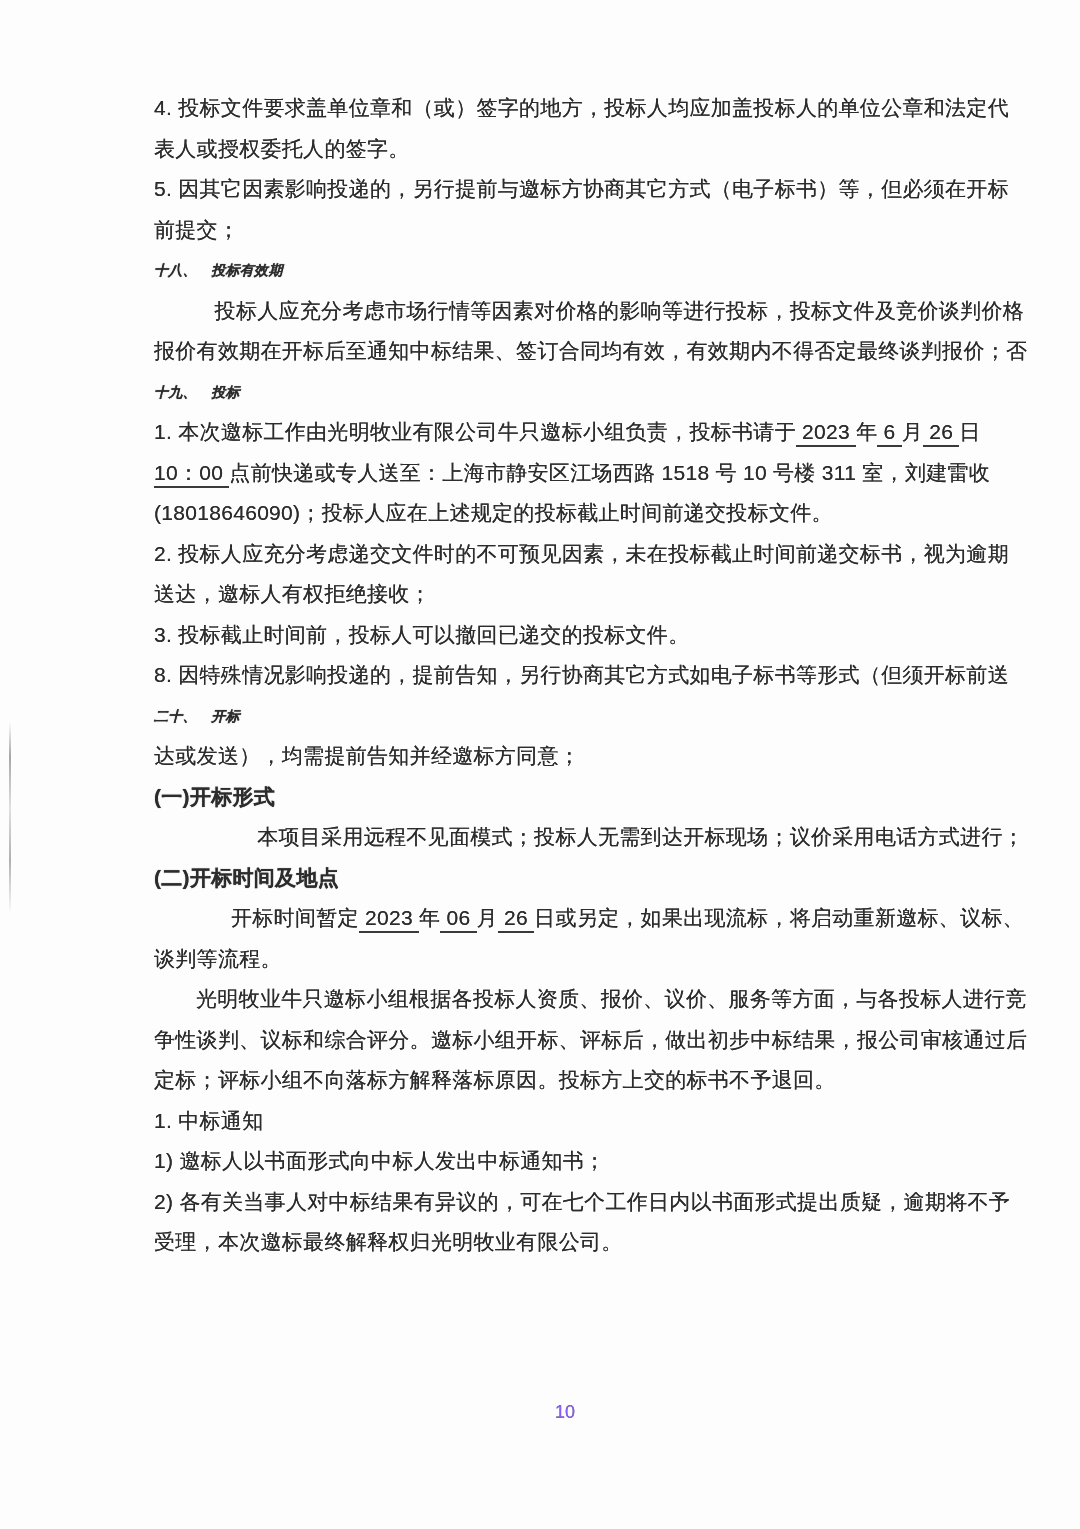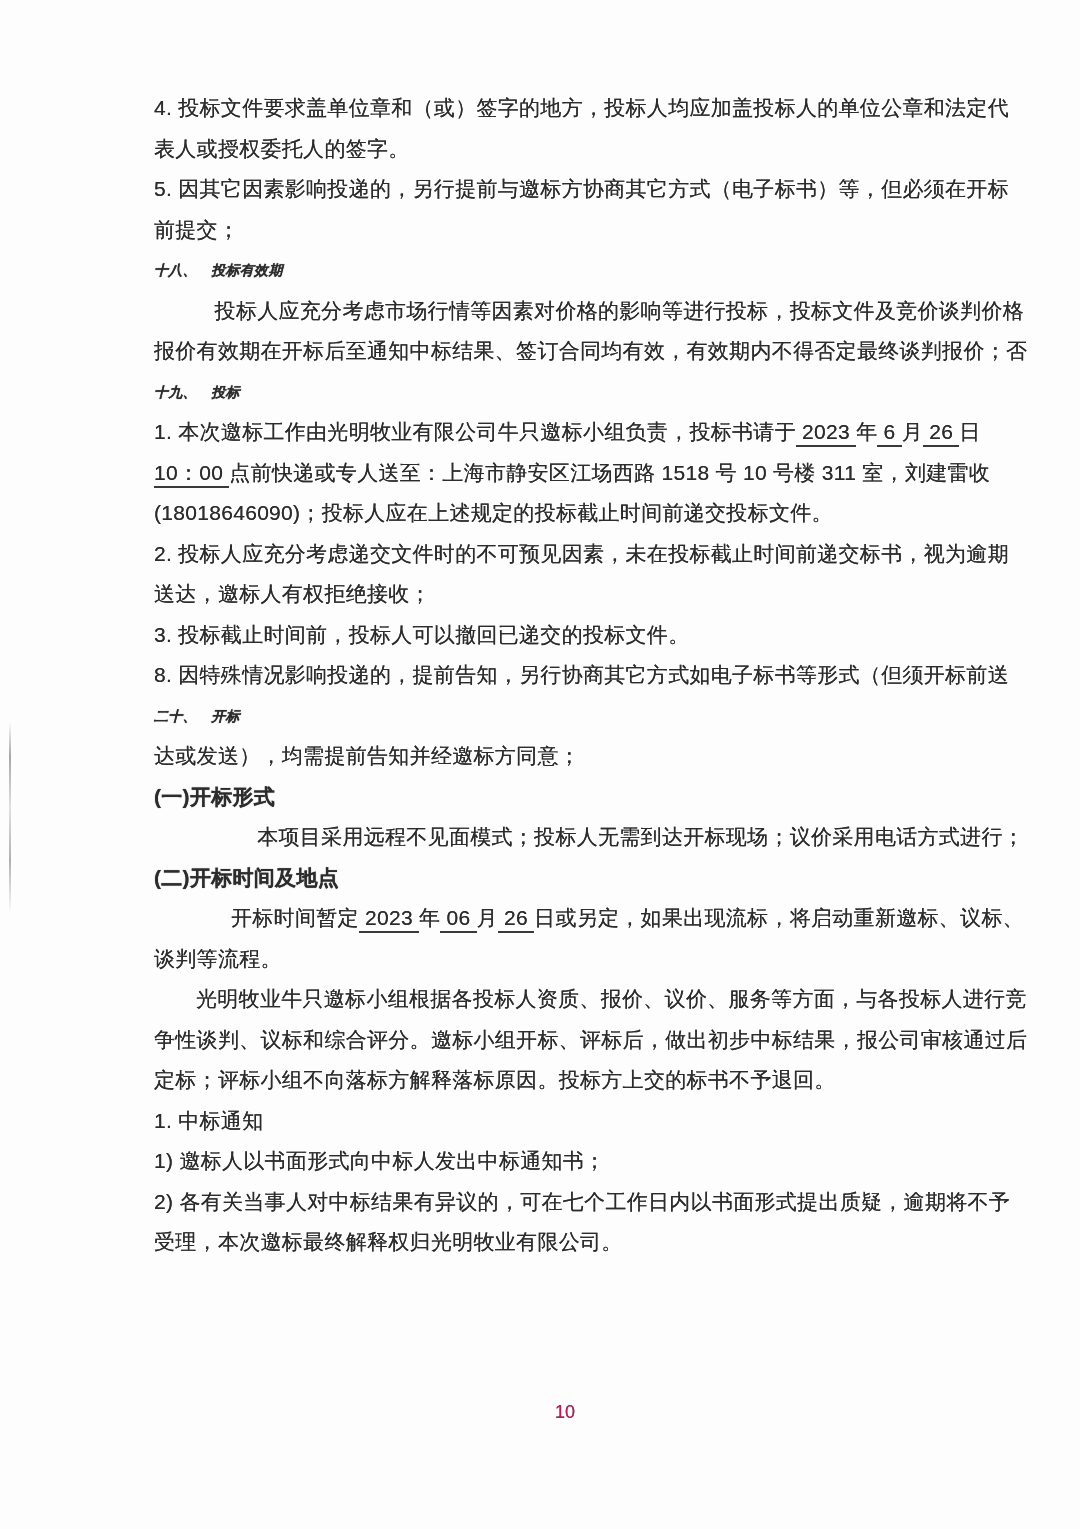--- a/index.html
+++ b/index.html
@@ -52,21 +52,21 @@
   }
   .page-number {
     position: absolute;
     top: 1398px;
     left: 0;
     right: 0;
     text-align: center;
     padding-left: 50px;
     font-size: 18px;
     line-height: 28px;
-    color: #be185d;
+    color: #8b5cf6;
     text-shadow: 0 0 0.5px rgba(40,40,40,0.8);
   }
   .scan-line {
     position: absolute;
     left: 9px;
     top: 722px;
     width: 2px;
     height: 192px;
     border-radius: 2px;
     background: linear-gradient(to bottom,

